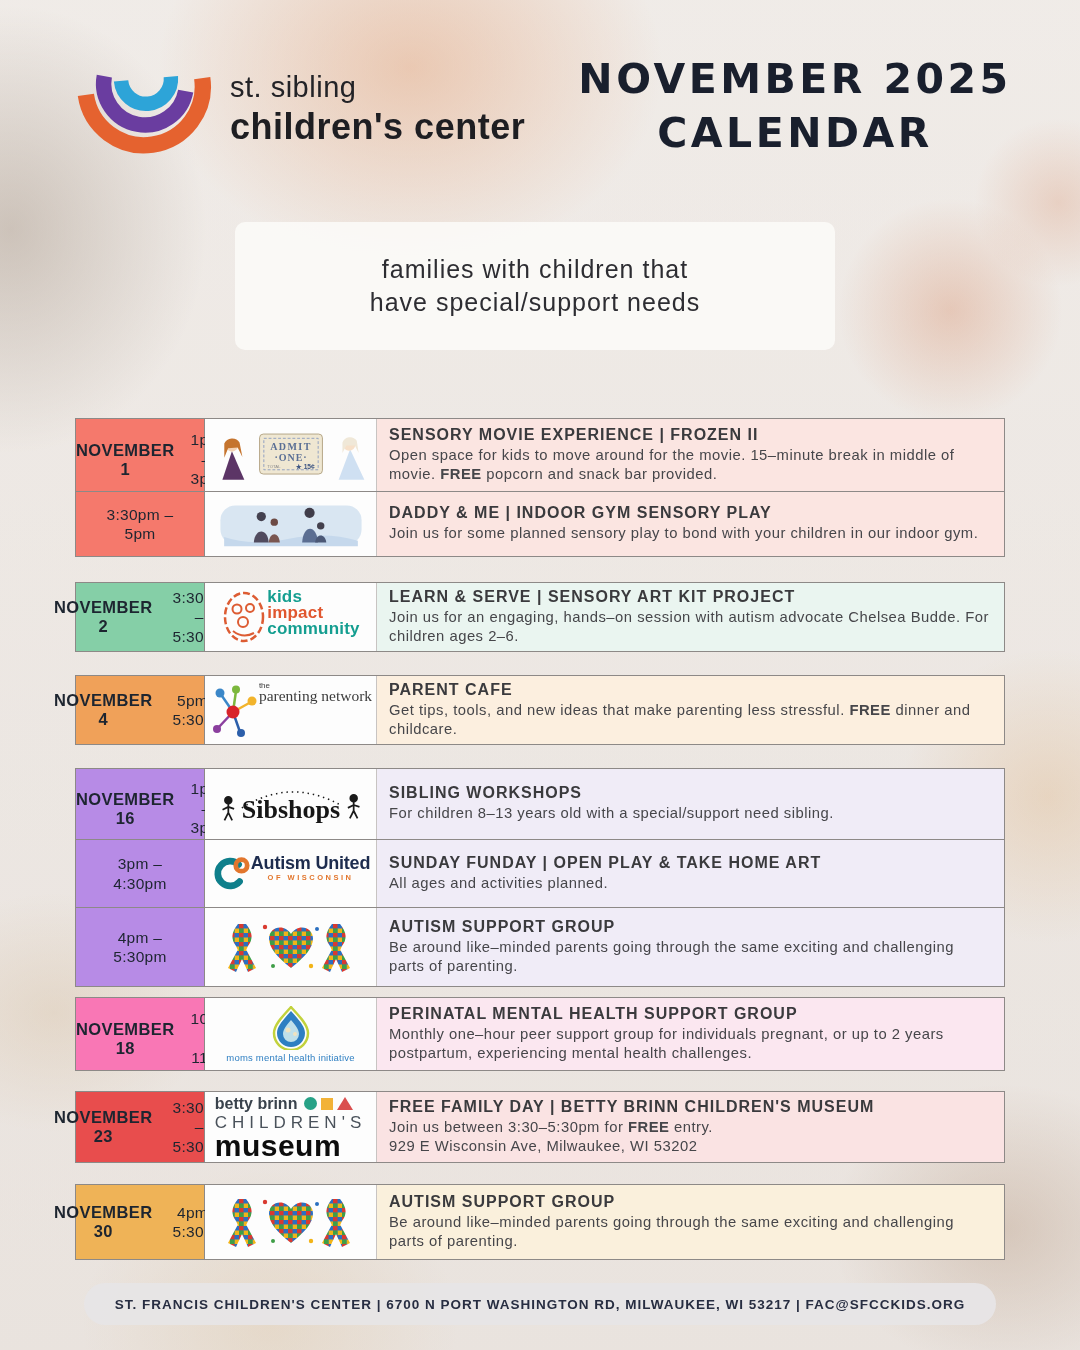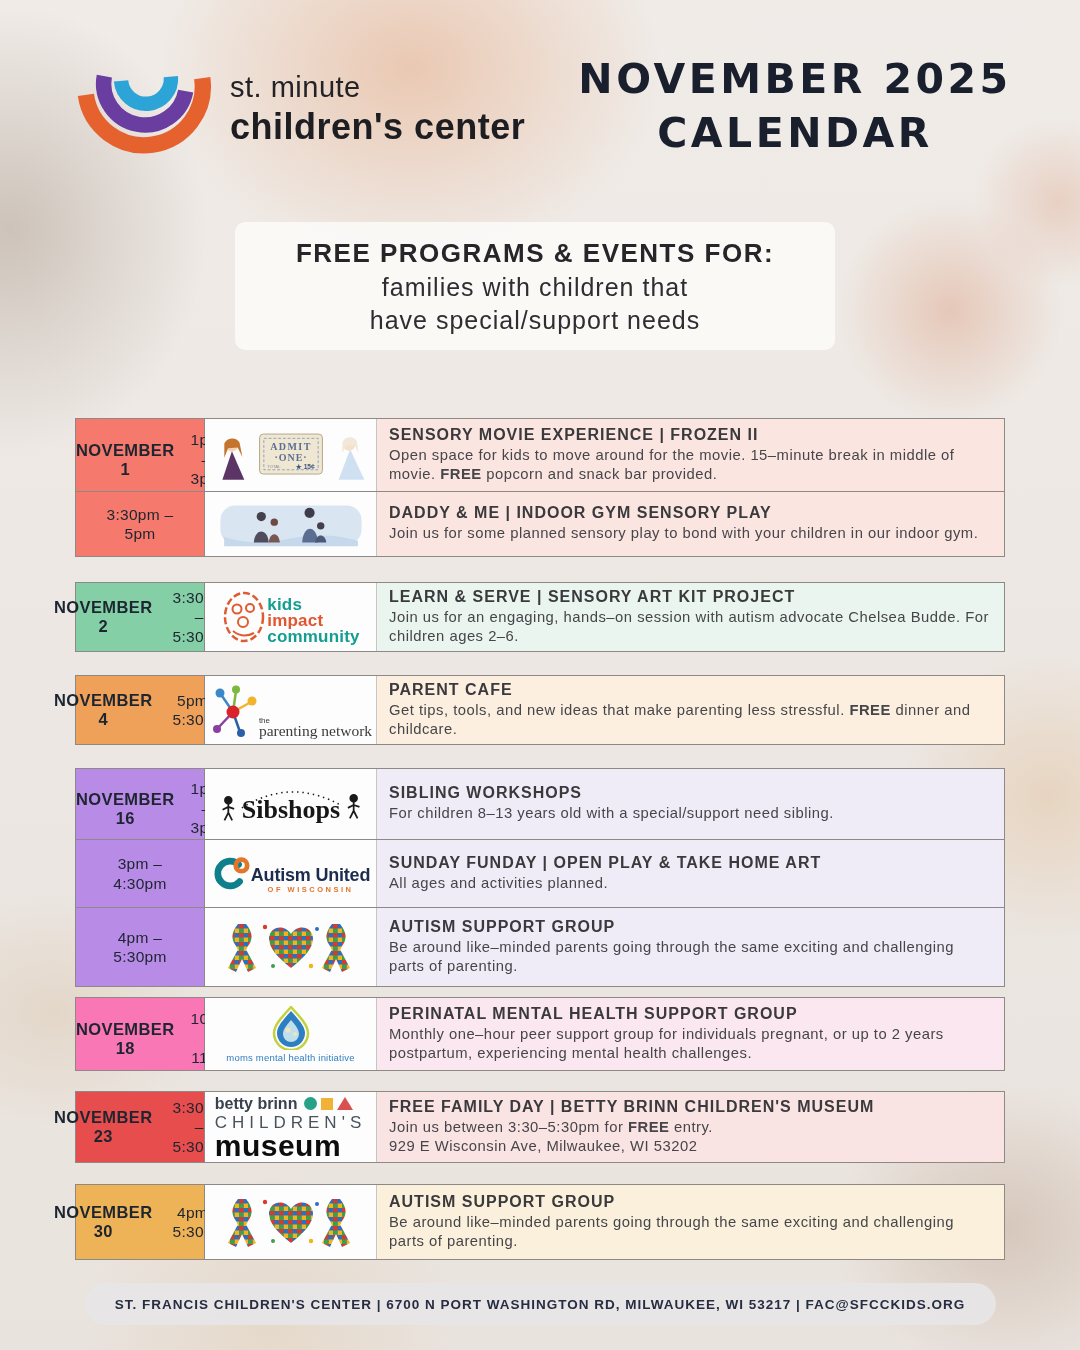--- a/index.html
+++ b/index.html
@@ -66,21 +66,21 @@
 
   .bg1{background:#f5796c;}.tx1{background:#fbe5e1;justify-content:center;}
   .bg2{background:#85cfa7;}.tx2{background:#eaf5f0;}
   .bg3{background:#f0a159;}.tx3{background:#fcefdf;}
   .bg4{background:#b78be6;}.tx4{background:#f0ecf7;}
   .bg5{background:#f977b5;}.tx5{background:#fbe7f0;}
   .bg6{background:#e84d4d;}.tx6{background:#fae3e3;}
   .bg7{background:#efb357;}.tx7{background:#faf0dc;}
 
   
-  .logo-flex{display:flex;align-items:flex-end;}
+  .logo-flex{display:flex;align-items:flex-start;}
   .kic-text{line-height:0.95;font-weight:800;font-size:17px;letter-spacing:0.2px;}
   .kic1,.kic3{color:#149e90;}
   .kic2{color:#e0562e;}
   .pn-text{line-height:1;color:#3c3c3c;}
   .pn-the{font-size:8px;margin-bottom:-2px;}
   .pn-name{font-family:"Liberation Serif", serif;font-size:15.5px;}
   .au-text{text-align:center;line-height:1;}
   .au-name{font-size:18px;font-weight:800;color:#1d2c4e;letter-spacing:-0.2px;}
   .au-sub{font-size:7.5px;font-weight:700;letter-spacing:2.5px;color:#e2762d;margin-top:2px;}
   .mmhi{display:flex;flex-direction:column;align-items:center;gap:2px;}
@@ -107,32 +107,31 @@
 
 <div class="bg"></div>
 
 <div class="brand">
   <svg width="150" height="114" viewBox="0 0 156 118">
     <path d="M16,42 A61,61 0 0 0 138,50" stroke="#e5622f" stroke-width="17" fill="none" transform="rotate(-12 77 46)"></path>
     <path d="M35,42 A43,43 0 0 0 121,44" stroke="#6a3da0" stroke-width="16" fill="none" transform="rotate(9 78 43)"></path>
     <path d="M53,38 A26,26 0 0 0 105,38" stroke="#2da4d8" stroke-width="15" fill="none" transform="rotate(-5 79 38)"></path>
   </svg>
   <div class="brand-text">
-    <div class="bt1">st. minute</div>
+    <div class="bt1">st. sibling</div>
     <div class="bt2">children's center</div>
   </div>
 </div>
 
 <div class="title">
   <div>NOVEMBER 2025</div>
   <div>CALENDAR</div>
 </div>
 
 <div class="intro">
-  <div class="i1">FREE PROGRAMS &amp; EVENTS FOR:</div>
   <div class="i2">families with children that</div>
   <div class="i2">have special/support needs</div>
 </div>
 
 <div class="section" style="top:418px">
   <div class="row" style="height:72px">
     <div class="cell date spread bg1">
       <div class="dlabel">NOVEMBER 1</div>
       <div class="dtime">1pm – 3pm</div>
     </div>

